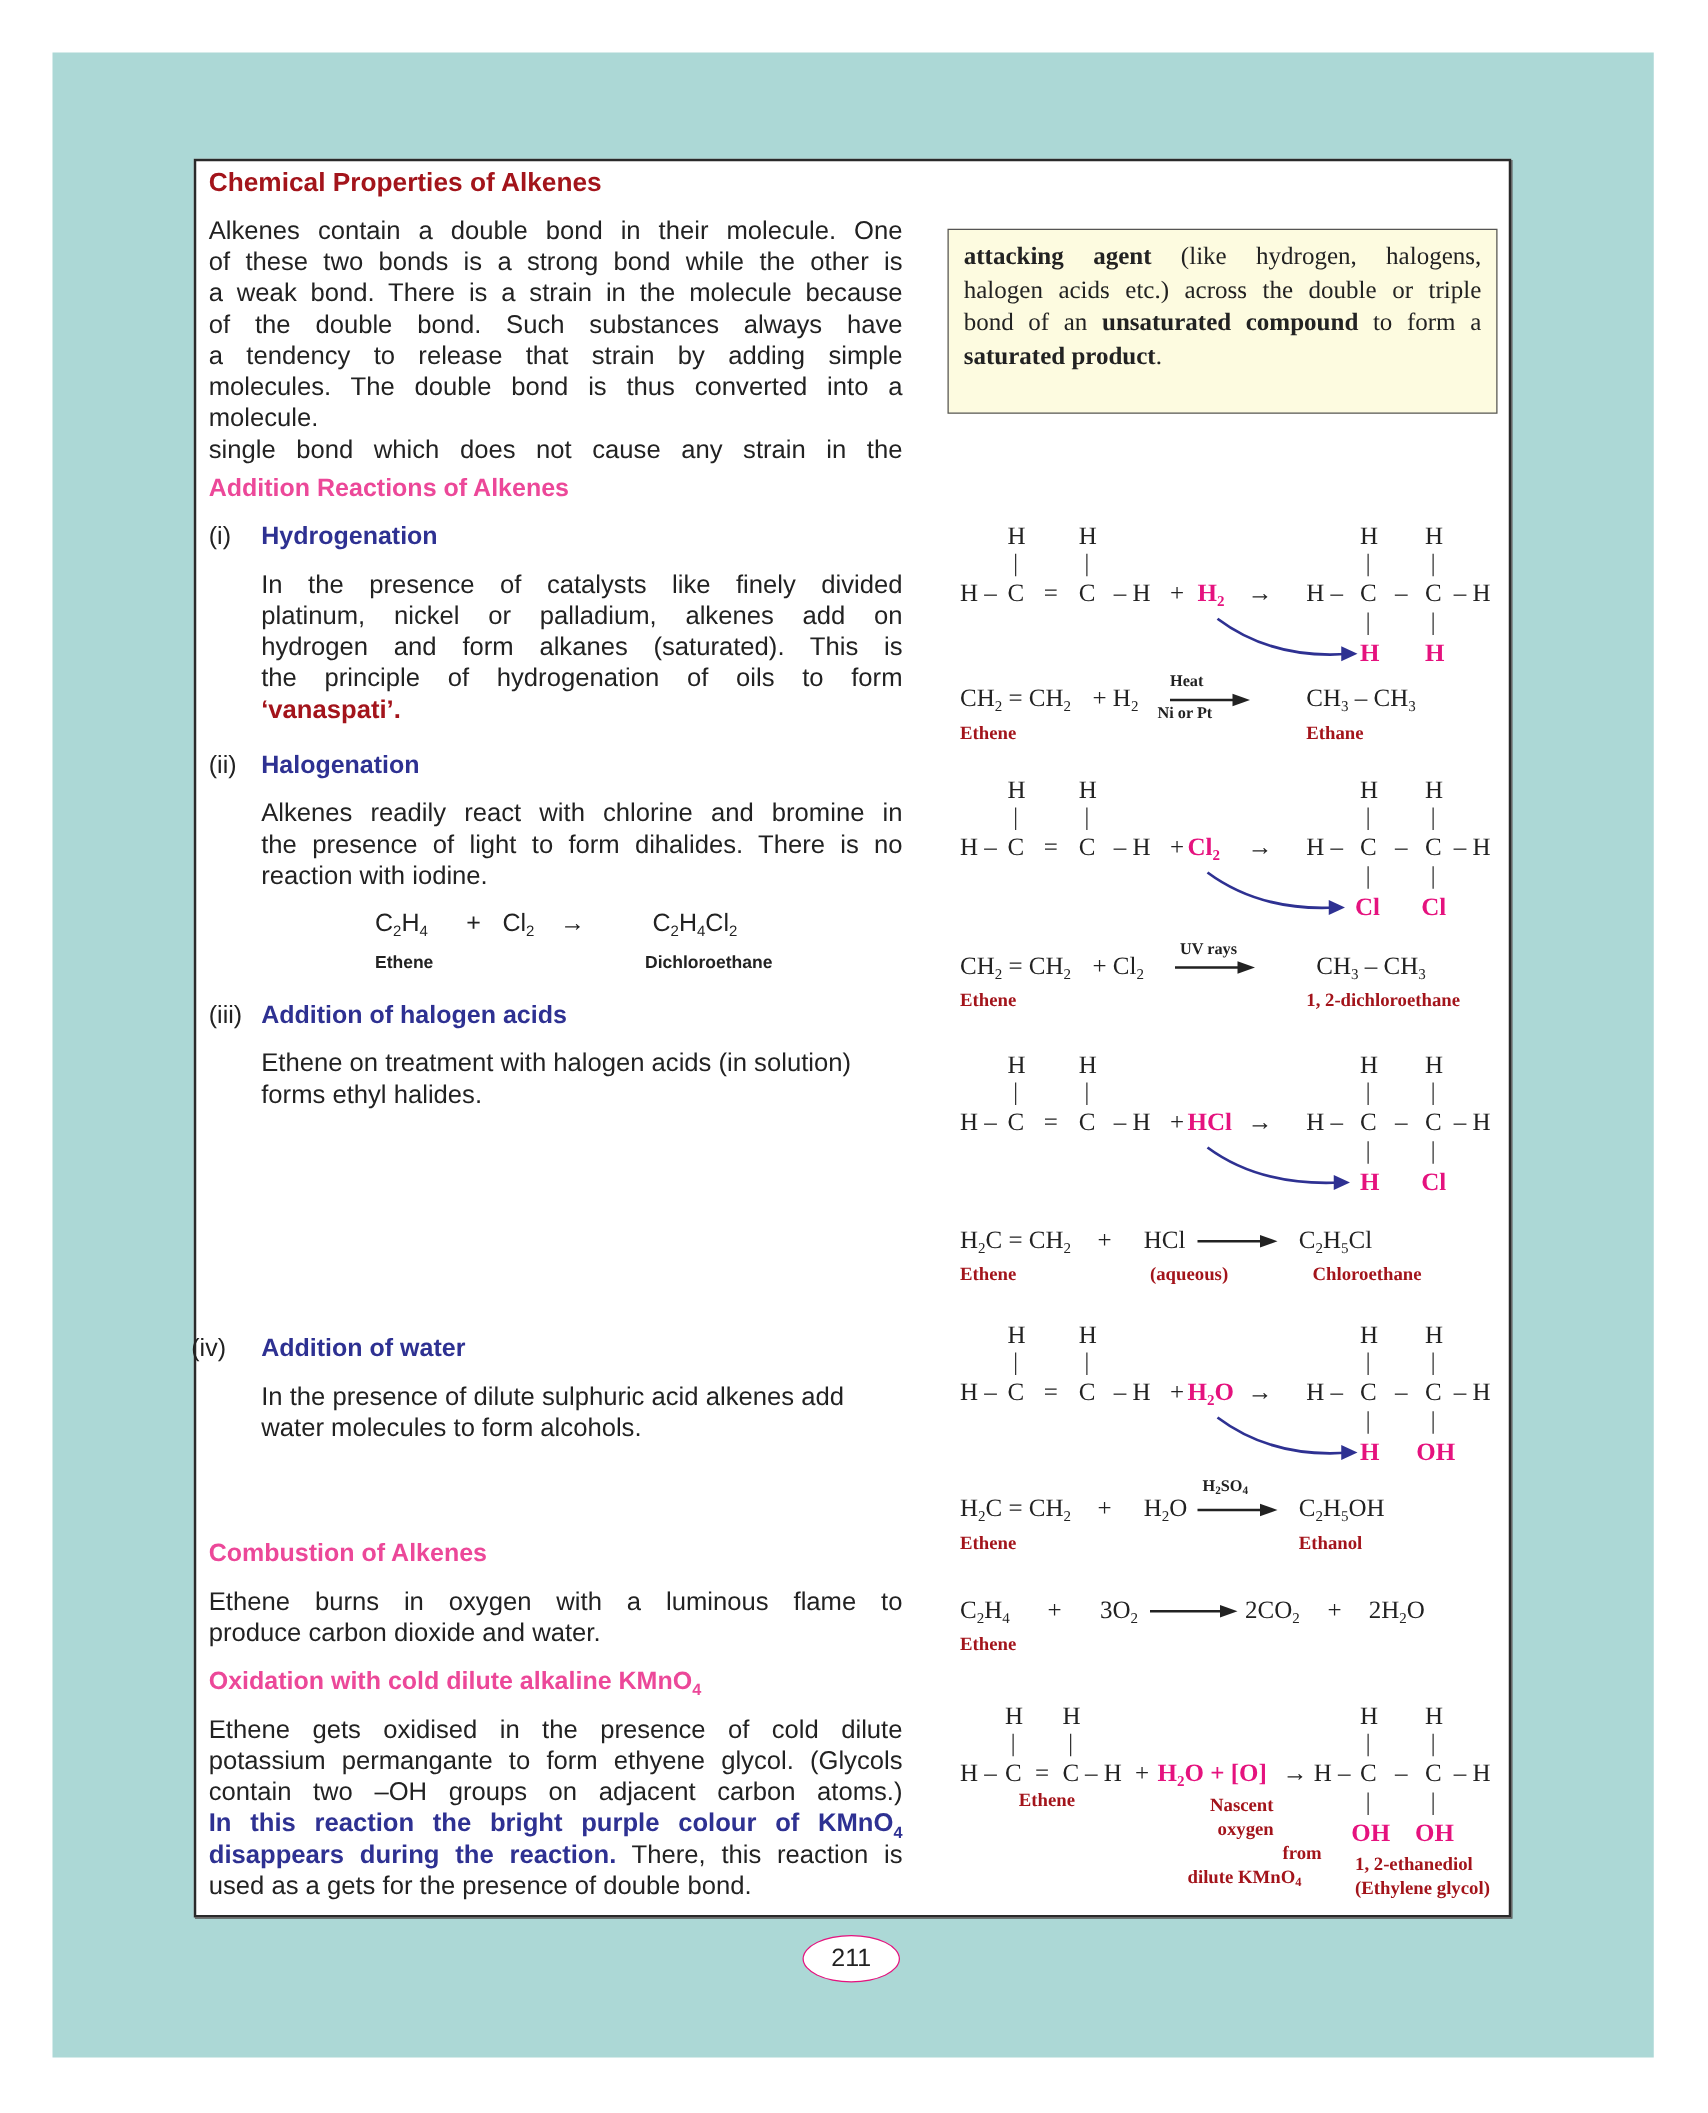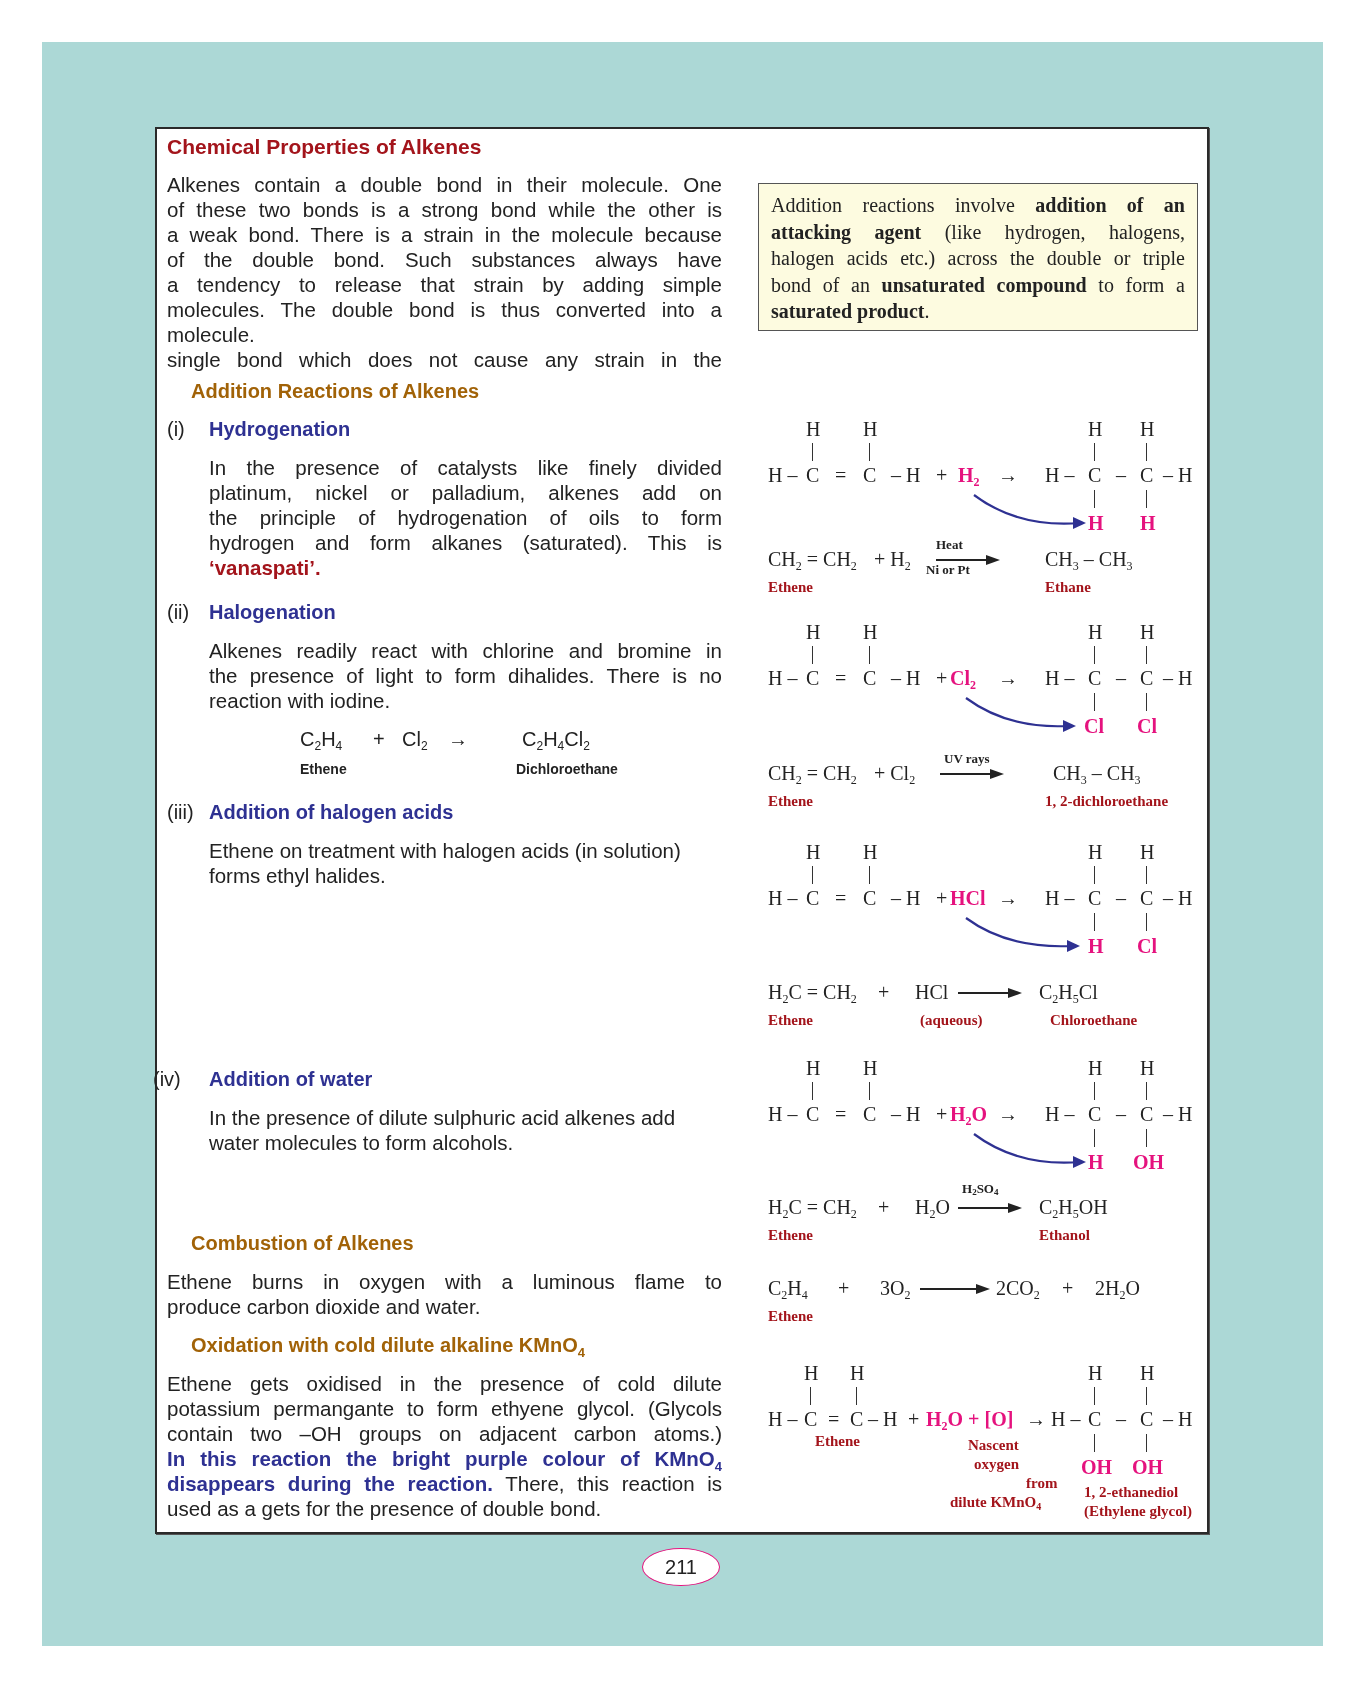--- a/index.html
+++ b/index.html
@@ -1,21 +1,21 @@
 <!DOCTYPE html>
 <html><head>
 <meta charset="utf-8">
 <style>
   html, body { margin:0; padding:0; background:#ffffff; }
   body { width:1366px; height:1690px; position:relative; overflow:hidden; font-family:"Liberation Sans", sans-serif; }
   .teal { position:absolute; left:42px; top:42px; width:1281px; height:1604px; background:#acd8d6; }
   .box { position:absolute; left:155px; top:127px; width:1050px; height:1403px; background:#ffffff; border:2px solid #2a2a2a; box-shadow:1px 1px 0 #555; }
   .abs { position:absolute; }
   .h-red { color:#a3141b; font-weight:bold; font-size:21px; }
-  .h-pink { color:#a16207; font-weight:bold; font-size:20px;margin-left:24px; }
+  .h-pink { color:#ec4899; font-weight:bold; font-size:20px; }
   .h-blue { color:#2e3192; font-weight:bold; font-size:20px; }
   .num { color:#222; font-size:20px; }
   .para { font-size:20.5px; line-height:25px; color:#222; text-align:justify; text-align-last:auto; }
   .para .line { display:block; text-align:justify; text-align-last:justify; white-space:nowrap; }
   .para .line.last { text-align-last:left; }
   .red-b { color:#a3141b; font-weight:bold; }
   .blue-b { color:#2e3192; font-weight:bold; }
   .callout { position:absolute; left:758px; top:183px; width:440px; height:148px; background:#fdfbe0; border:1.5px solid #555; box-sizing:border-box; padding:8px 12px; font-family:"Liberation Serif", serif; font-size:20px; line-height:26.5px; color:#222; }
   .callout .line { display:block; text-align:justify; text-align-last:justify; white-space:nowrap; }
   .callout .line.last { text-align-last:left; }
@@ -54,22 +54,22 @@
   <span class="line">single bond which does not cause any strain in the</span>
 </div>
 
 <div class="abs h-pink" style="left:167px; top:380px;">Addition Reactions of Alkenes</div>
 
 <div class="abs num" style="left:167px; top:418px;">(i)</div>
 <div class="abs h-blue" style="left:209px; top:418px;">Hydrogenation</div>
 <div class="abs para" style="left:209px; top:455px; width:513px;">
   <span class="line">In the presence of catalysts like finely divided</span>
   <span class="line">platinum, nickel or palladium, alkenes add on</span>
+  <span class="line">hydrogen and form alkanes (saturated). This is</span>
   <span class="line">the principle of hydrogenation of oils to form</span>
-  <span class="line">hydrogen and form alkanes (saturated). This is</span>
   <span class="line last"><span class="red-b">‘vanaspati’</span><span class="red-b">.</span></span>
 </div>
 
 <div class="abs num" style="left:167px; top:601px;">(ii)</div>
 <div class="abs h-blue" style="left:209px; top:601px;">Halogenation</div>
 <div class="abs para" style="left:209px; top:638px; width:513px;">
   <span class="line">Alkenes readily react with chlorine and bromine in</span>
   <span class="line">the presence of light to form dihalides. There is no</span>
   <span class="line last">reaction with iodine.</span>
 </div>
@@ -108,21 +108,20 @@
 <div class="abs para" style="left:167px; top:1371px; width:555px;">
   <span class="line">Ethene gets oxidised in the presence of cold dilute</span>
   <span class="line">potassium permangante to form ethyene glycol. (Glycols</span>
   <span class="line">contain two –OH groups on adjacent carbon atoms.)</span>
   <span class="line blue-b"><span>In this reaction the bright purple colour of KMnO</span><sub style="font-size:13px; vertical-align:-5px; line-height:0;">4</sub></span>
   <span class="line"><span class="blue-b">disappears during the reaction.</span><span> There, this reaction is</span></span>
   <span class="line last">used as a gets for the presence of double bond.</span>
 </div>
 
 <div class="callout">
-  <span class="line"><span>Addition reactions involve </span><b>addition of an</b></span>
   <span class="line"><b>attacking agent</b><span> (like hydrogen, halogens,</span></span>
   <span class="line">halogen acids etc.) across the double or triple</span>
   <span class="line"><span>bond of an </span><b>unsaturated compound</b><span> to form a</span></span>
   <span class="line last"><b>saturated product</b><span>.</span></span>
 </div>
 
 <div class="abs" style="left:768px; top:418px; width:440px; height:120px;">
   <span class="abs chem" style="left:38px; top:0;">H</span>
   <span class="abs chem" style="left:95px; top:0;">H</span>
   <div class="vbar" style="left:44px; top:25px;"></div>

